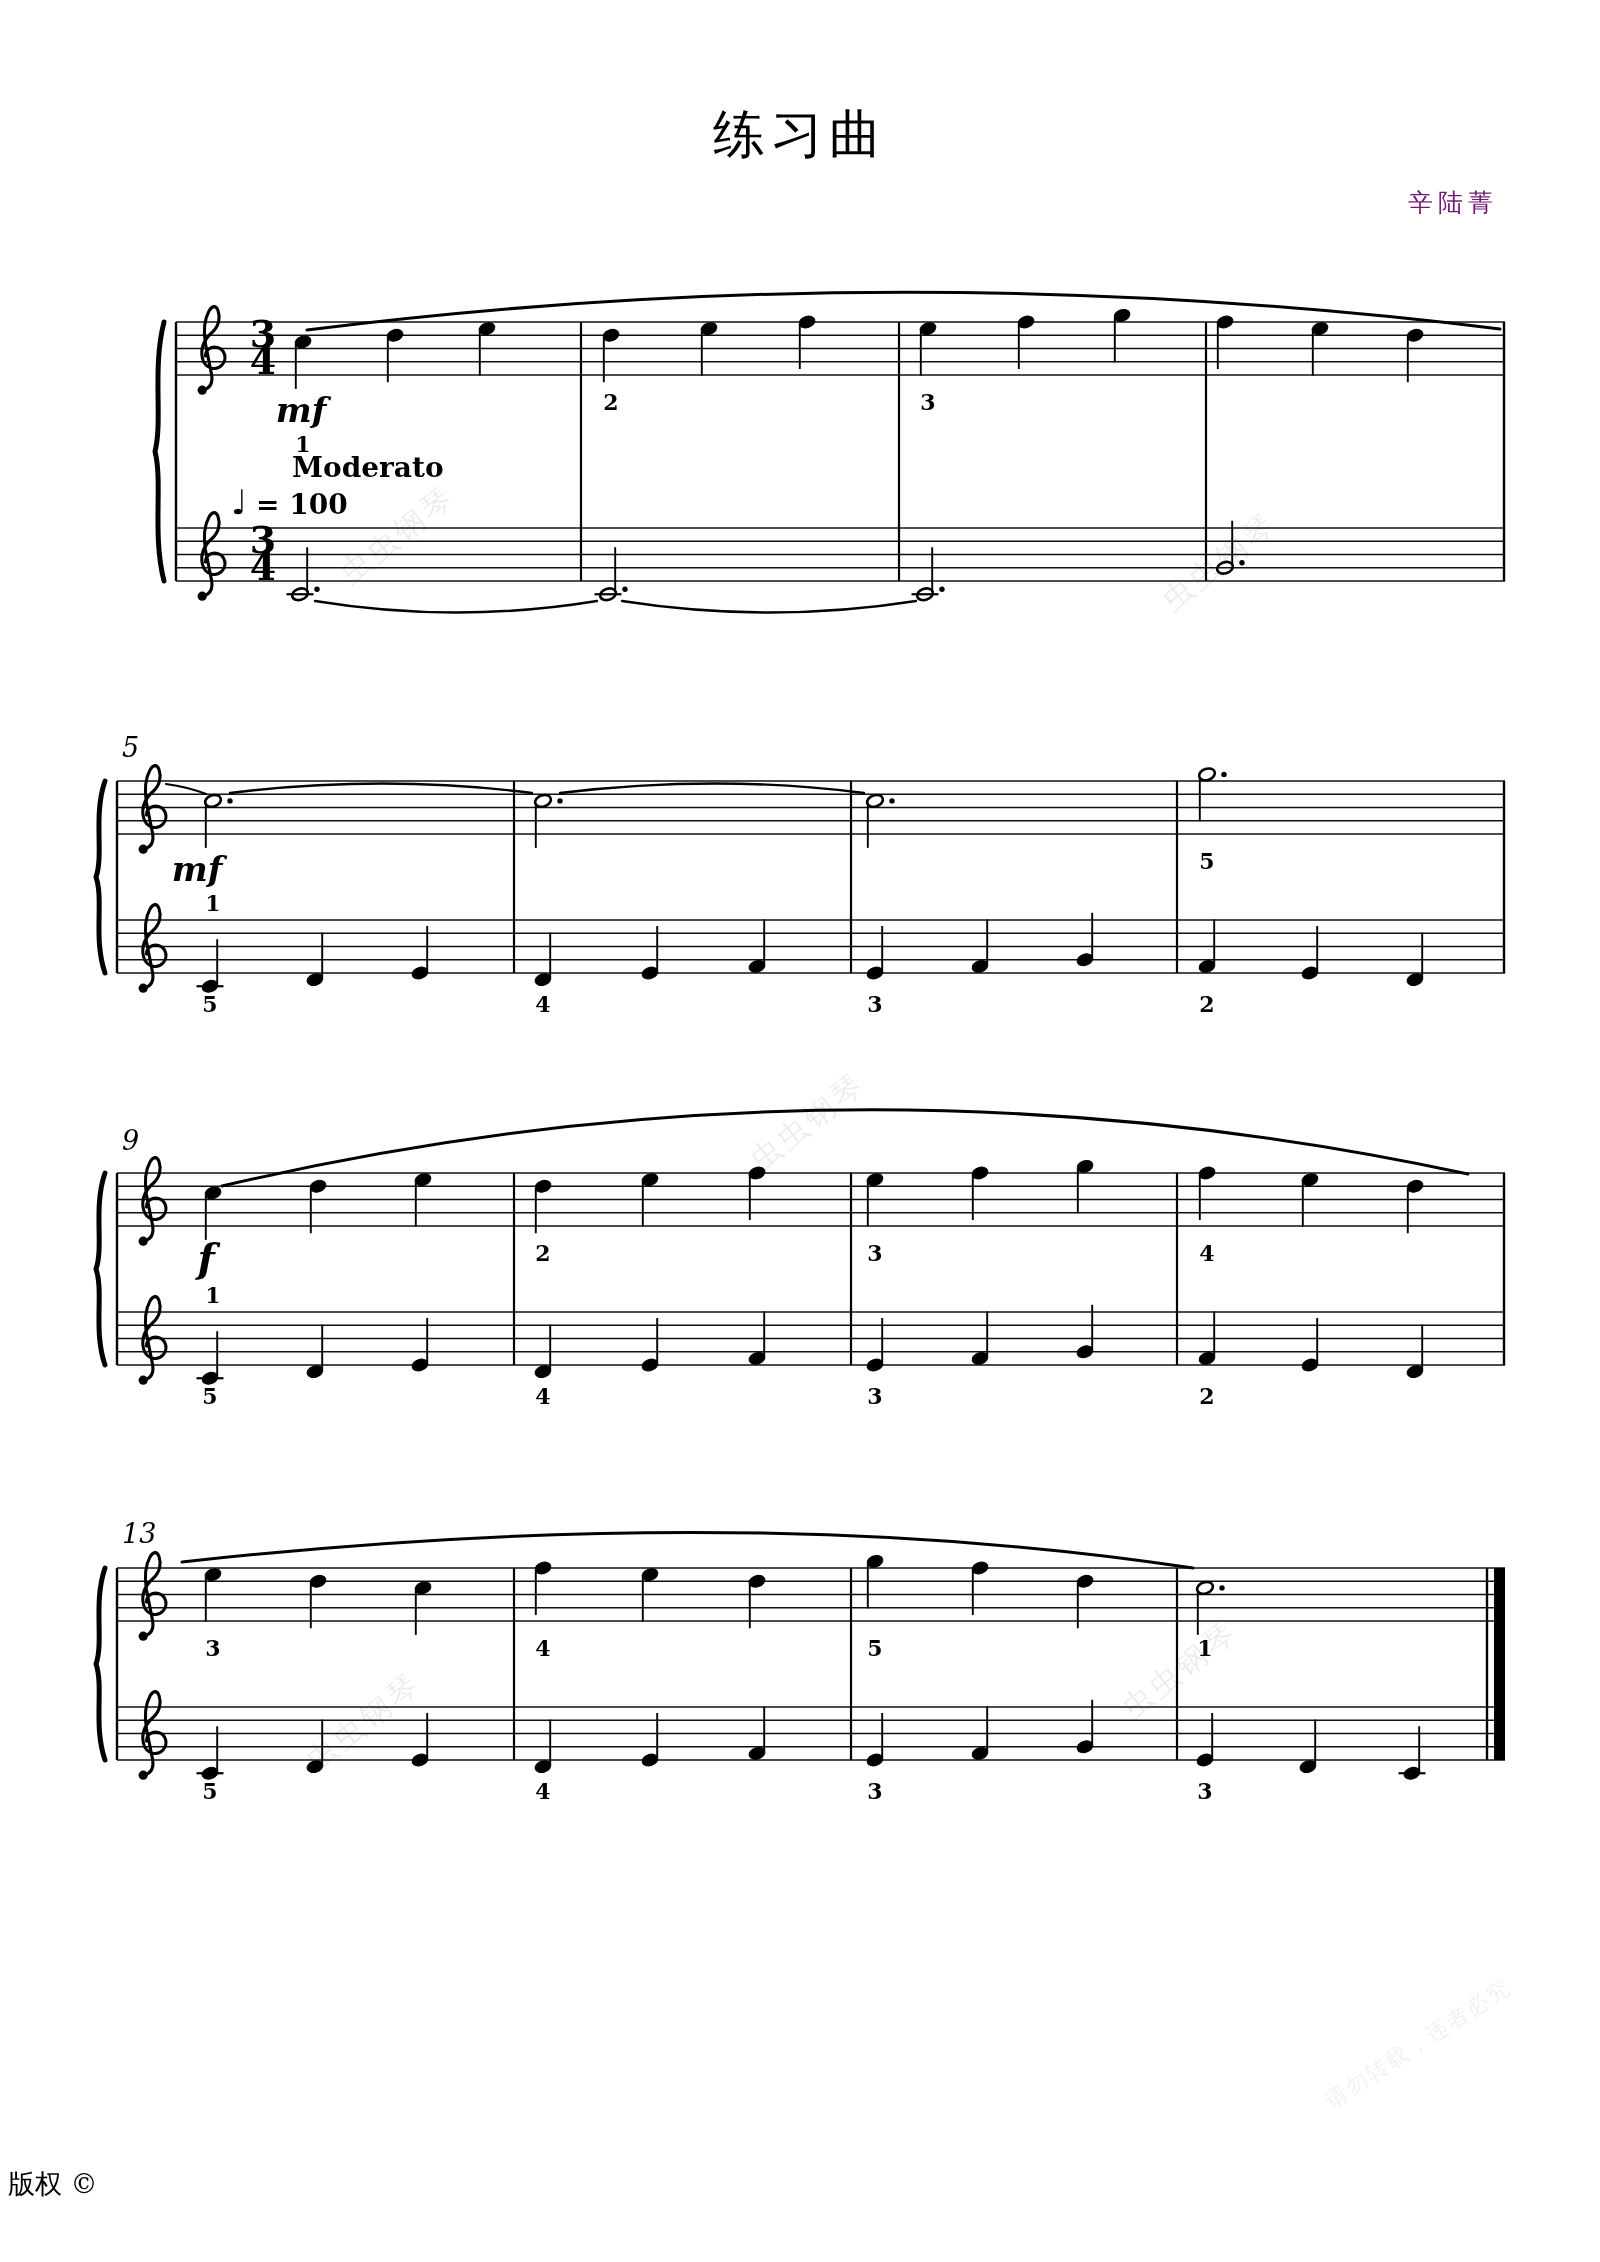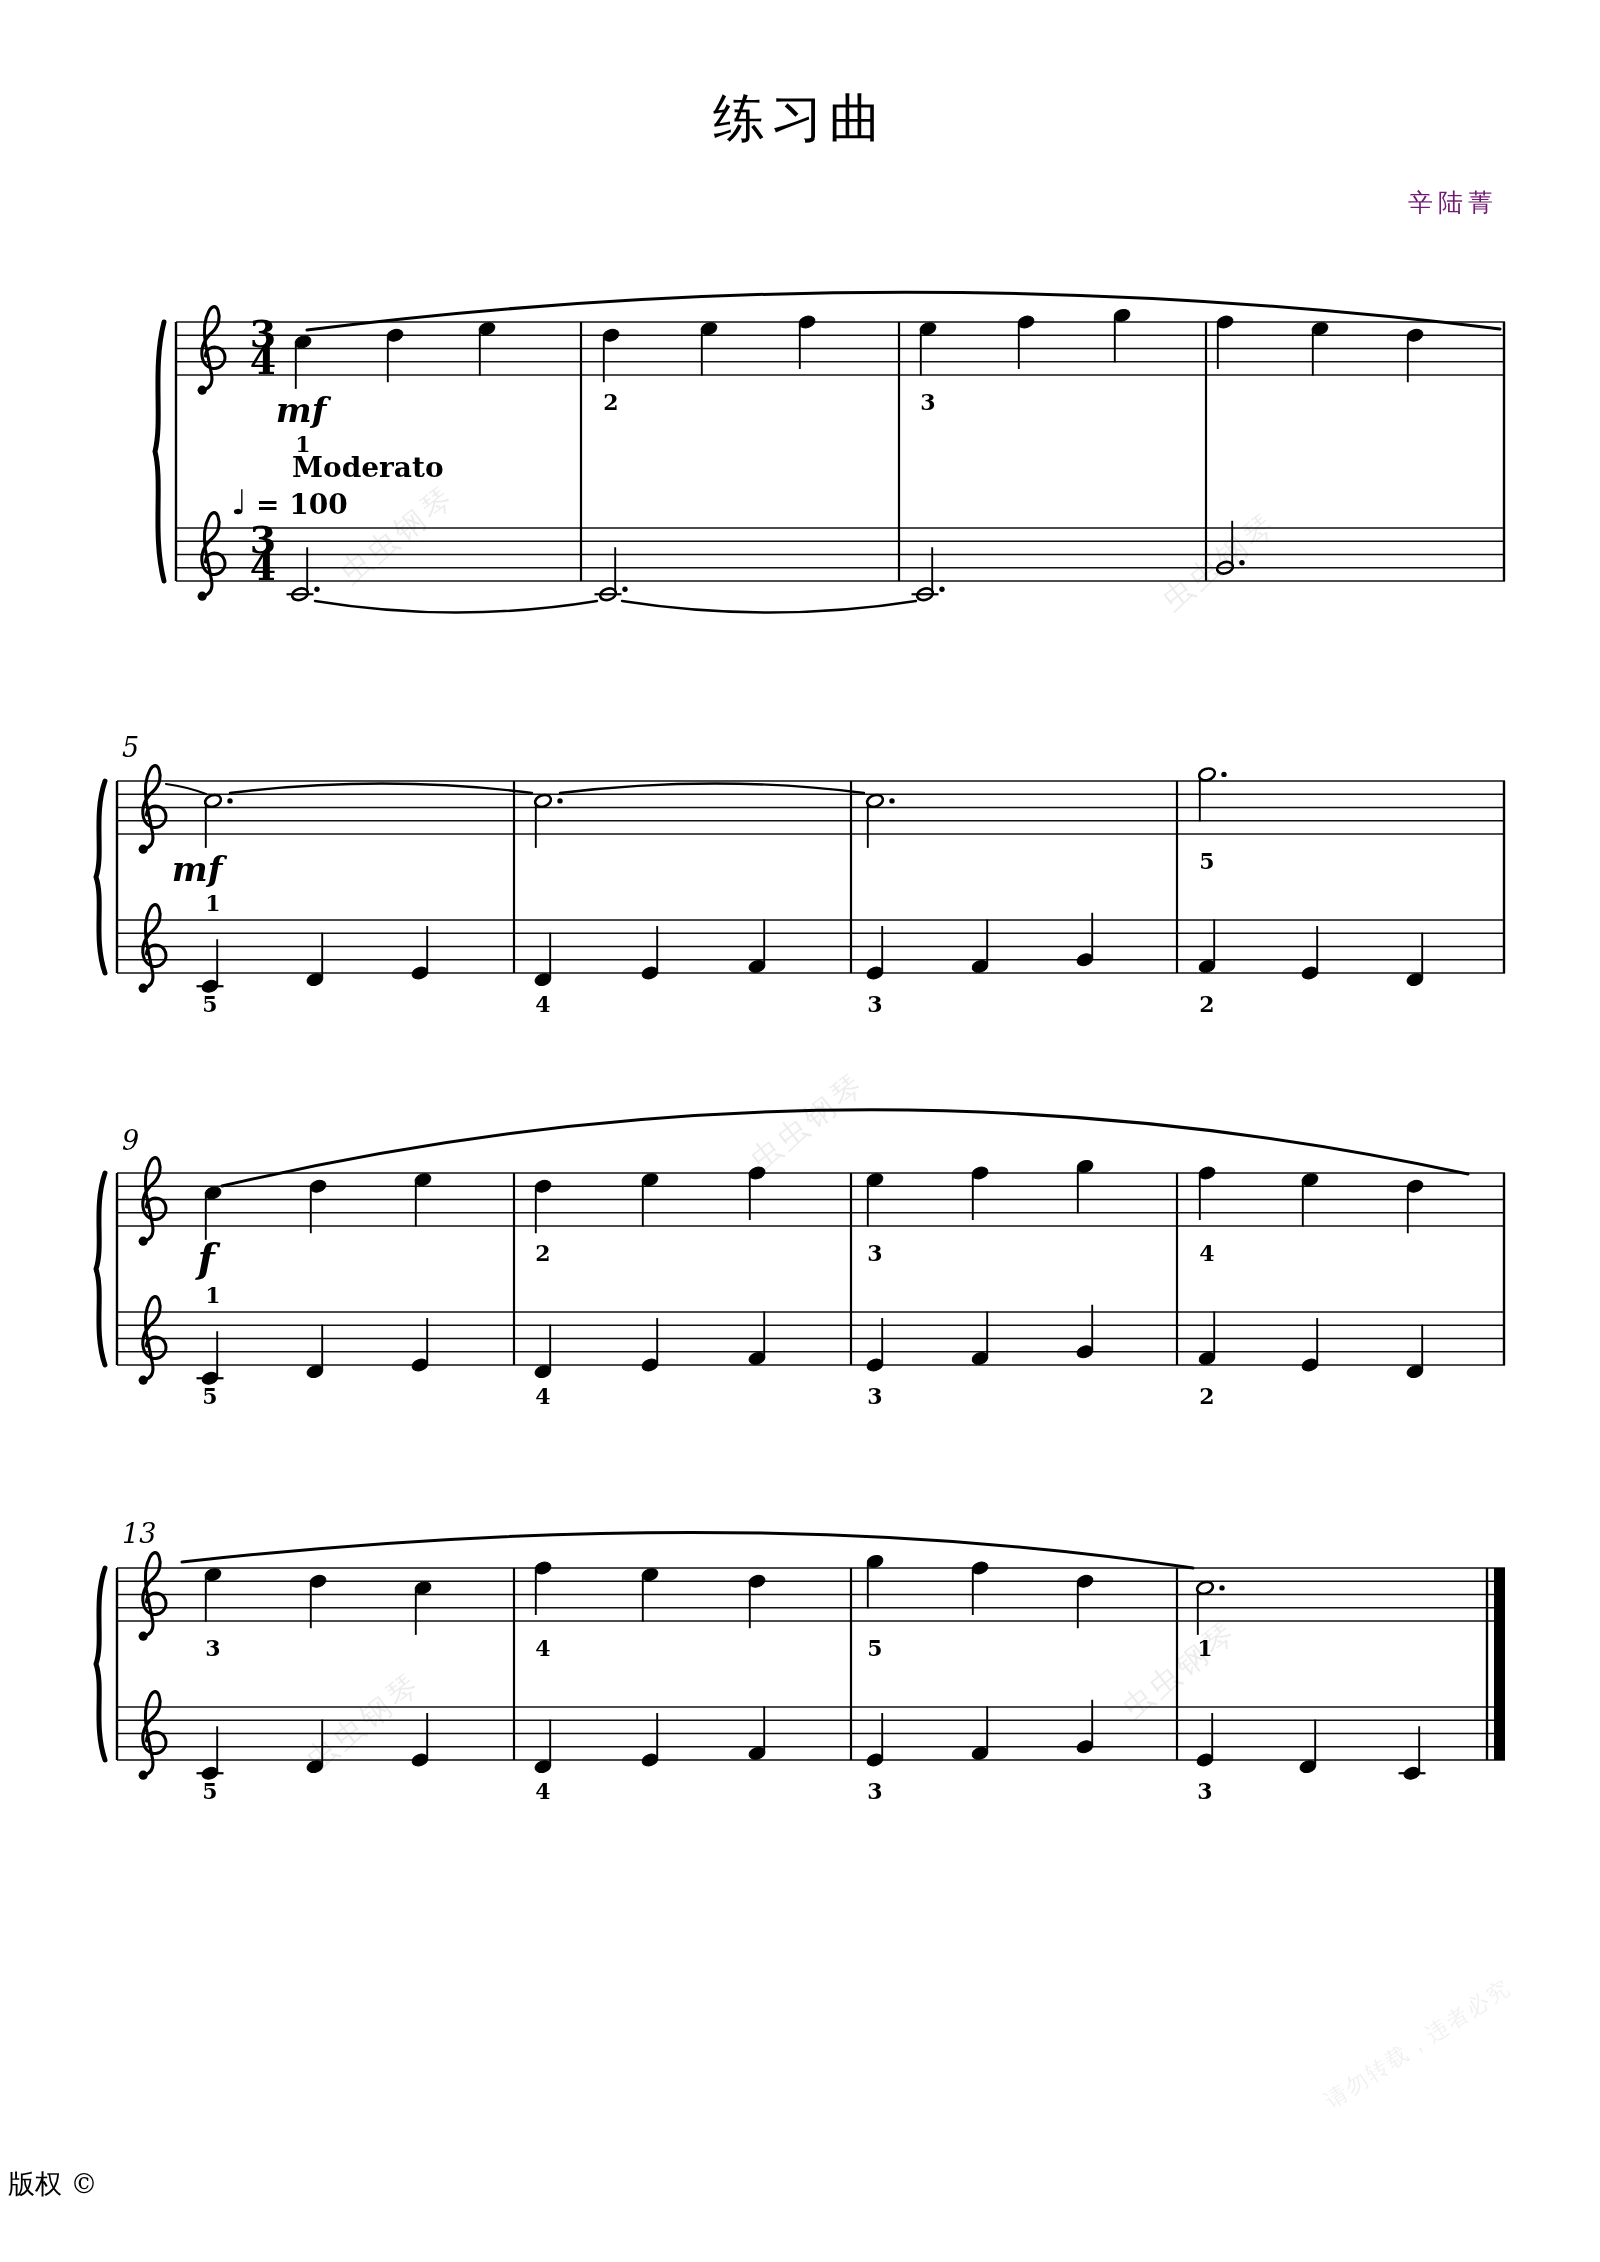--- a/index.html
+++ b/index.html
@@ -1,18 +1,18 @@
 <!DOCTYPE html>
 <html><head>
 <meta charset="utf-8">
 <style>
   html,body{margin:0;padding:0;background:#888;}
   .page{position:relative;width:1600px;height:2262px;margin:0 auto;background:#ffffff;
         font-family:"DejaVu Serif","Liberation Serif",serif;overflow:hidden;}
-  .title{position:absolute;top:84px;left:0;width:100%;text-align:center;
+  .title{position:absolute;top:100px;left:0;width:100%;text-align:center;
          font-size:52px;color:#000;letter-spacing:6px;}
   .composer{position:absolute;top:186px;left:1408px;font-size:25px;color:#701a75;letter-spacing:5px;}
   .footer{position:absolute;top:2166px;left:8px;width:100%;text-align:left;font-size:27px;color:#000;}
   .wm{position:absolute;transform:translate(-50%,-50%) rotate(-38deg);
       color:rgba(0,0,0,0.075);font-size:30px;letter-spacing:4px;white-space:nowrap;pointer-events:none;}
   .notice{position:absolute;transform:translate(-50%,-50%) rotate(-33deg);
       color:rgba(0,0,0,0.06);font-size:22px;letter-spacing:2px;white-space:nowrap;pointer-events:none;}
   svg.score{position:absolute;left:0;top:0;}
 </style>
 </head>

